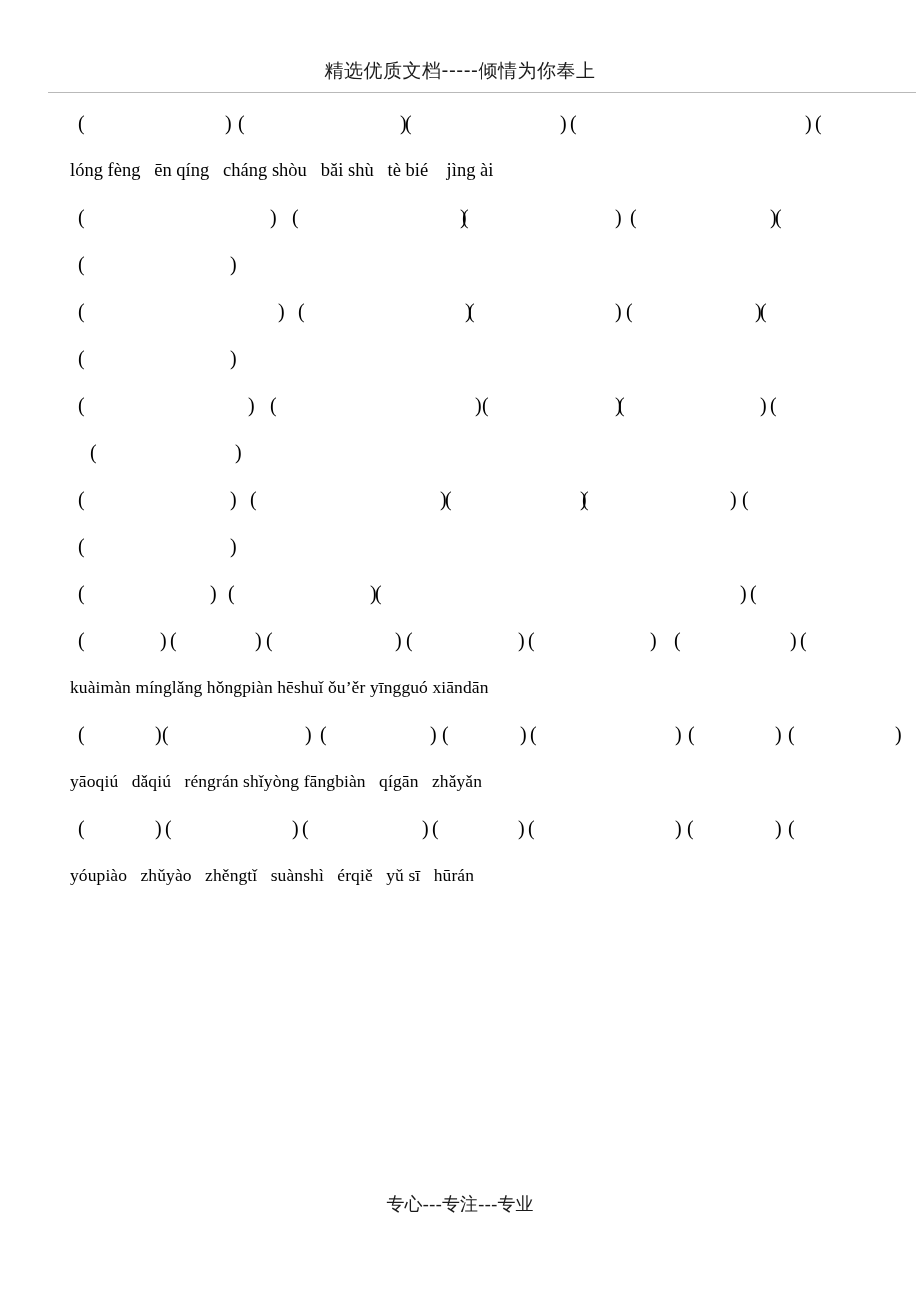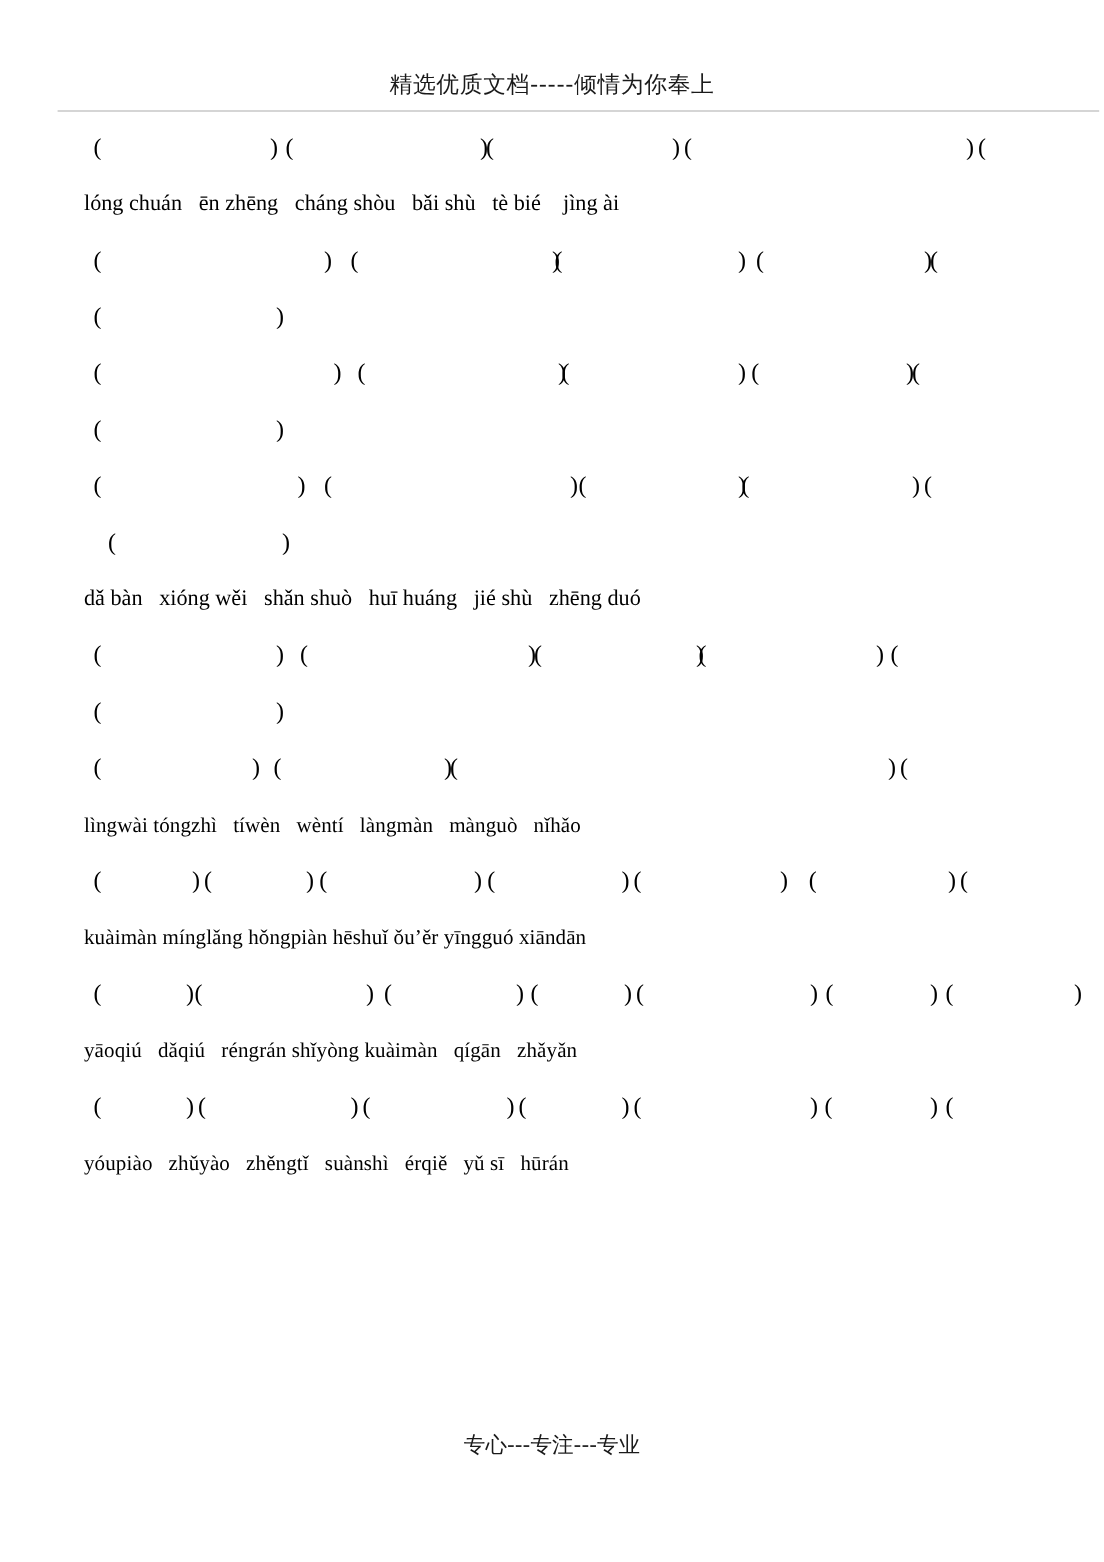--- a/index.html
+++ b/index.html
@@ -138,21 +138,21 @@
           <span class="par" style="left: 168px;">(</span>
           <span class="par" style="left: 330px;">)</span>
           <span class="par" style="left: 335px;">(</span>
           <span class="par" style="left: 490px;">)</span>
           <span class="par" style="left: 500px;">(</span>
           <span class="par" style="left: 735px;">)</span>
           <span class="par" style="left: 745px;">(</span>
         </div>
       </div>
       <div class="row">
-        <div class="pinyin-line">lóng chuán   ēn zhēng   cháng shòu   bǎi shù   tè bié    jìng ài</div>
+        <div class="pinyin-line">lóng fèng   ēn qíng   cháng shòu   bǎi shù   tè bié    jìng ài</div>
       </div>
       <div class="row">
         <div class="bracket-line">
           <span class="par" style="left: 8px;">(</span>
           <span class="par" style="left: 200px;">)</span>
           <span class="par" style="left: 222px;">(</span>
           <span class="par" style="left: 390px;">)</span>
           <span class="par" style="left: 392px;">(</span>
           <span class="par" style="left: 545px;">)</span>
           <span class="par" style="left: 560px;">(</span>
@@ -198,23 +198,20 @@
           <span class="par" style="left: 700px;">(</span>
         </div>
       </div>
       <div class="row">
         <div class="bracket-line">
           <span class="par" style="left: 20px;">(</span>
           <span class="par" style="left: 165px;">)</span>
         </div>
       </div>
       <div class="row">
-        <div class="pinyin-line">dǎ bàn   xióng wěi   shǎn shuò   huī huáng   jié shù   zhēng duó</div>
-      </div>
-      <div class="row">
         <div class="bracket-line">
           <span class="par" style="left: 8px;">(</span>
           <span class="par" style="left: 160px;">)</span>
           <span class="par" style="left: 180px;">(</span>
           <span class="par" style="left: 370px;">)</span>
           <span class="par" style="left: 375px;">(</span>
           <span class="par" style="left: 510px;">)</span>
           <span class="par" style="left: 512px;">(</span>
           <span class="par" style="left: 660px;">)</span>
           <span class="par" style="left: 672px;">(</span>
@@ -229,23 +226,20 @@
       <div class="row">
         <div class="bracket-line">
           <span class="par" style="left: 8px;">(</span>
           <span class="par" style="left: 140px;">)</span>
           <span class="par" style="left: 158px;">(</span>
           <span class="par" style="left: 300px;">)</span>
           <span class="par" style="left: 305px;">(</span>
           <span class="par" style="left: 670px;">)</span>
           <span class="par" style="left: 680px;">(</span>
         </div>
-      </div>
-      <div class="row">
-        <div class="pinyin-line compact">lìngwài tóngzhì   tíwèn   wèntí   làngmàn   mànguò   nǐhǎo</div>
       </div>
       <div class="row">
         <div class="bracket-line">
           <span class="par" style="left: 8px;">(</span>
           <span class="par" style="left: 90px;">)</span>
           <span class="par" style="left: 100px;">(</span>
           <span class="par" style="left: 185px;">)</span>
           <span class="par" style="left: 196px;">(</span>
           <span class="par" style="left: 325px;">)</span>
           <span class="par" style="left: 336px;">(</span>
@@ -272,21 +266,21 @@
           <span class="par" style="left: 450px;">)</span>
           <span class="par" style="left: 460px;">(</span>
           <span class="par" style="left: 605px;">)</span>
           <span class="par" style="left: 618px;">(</span>
           <span class="par" style="left: 705px;">)</span>
           <span class="par" style="left: 718px;">(</span>
           <span class="par" style="left: 825px;">)</span>
         </div>
       </div>
       <div class="row">
-        <div class="pinyin-line compact">yāoqiú   dǎqiú   réngrán shǐyòng kuàimàn   qígān   zhǎyǎn</div>
+        <div class="pinyin-line compact">yāoqiú   dǎqiú   réngrán shǐyòng fāngbiàn   qígān   zhǎyǎn</div>
       </div>
       <div class="row">
         <div class="bracket-line">
           <span class="par" style="left: 8px;">(</span>
           <span class="par" style="left: 85px;">)</span>
           <span class="par" style="left: 95px;">(</span>
           <span class="par" style="left: 222px;">)</span>
           <span class="par" style="left: 232px;">(</span>
           <span class="par" style="left: 352px;">)</span>
           <span class="par" style="left: 362px;">(</span>

